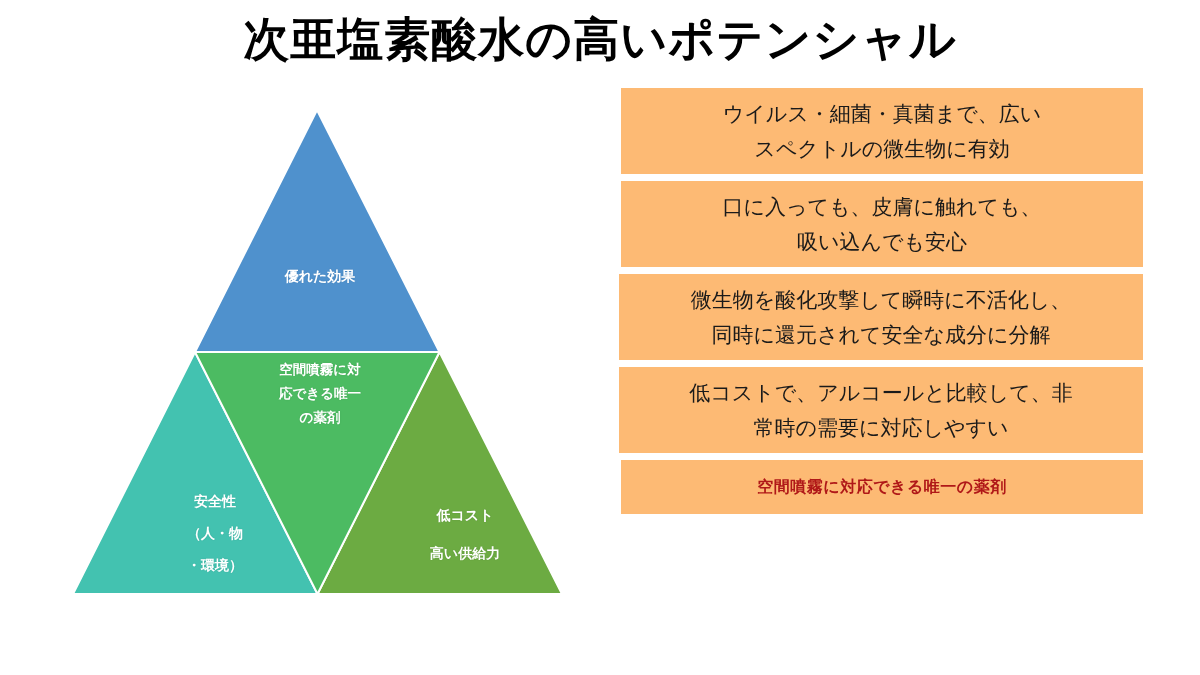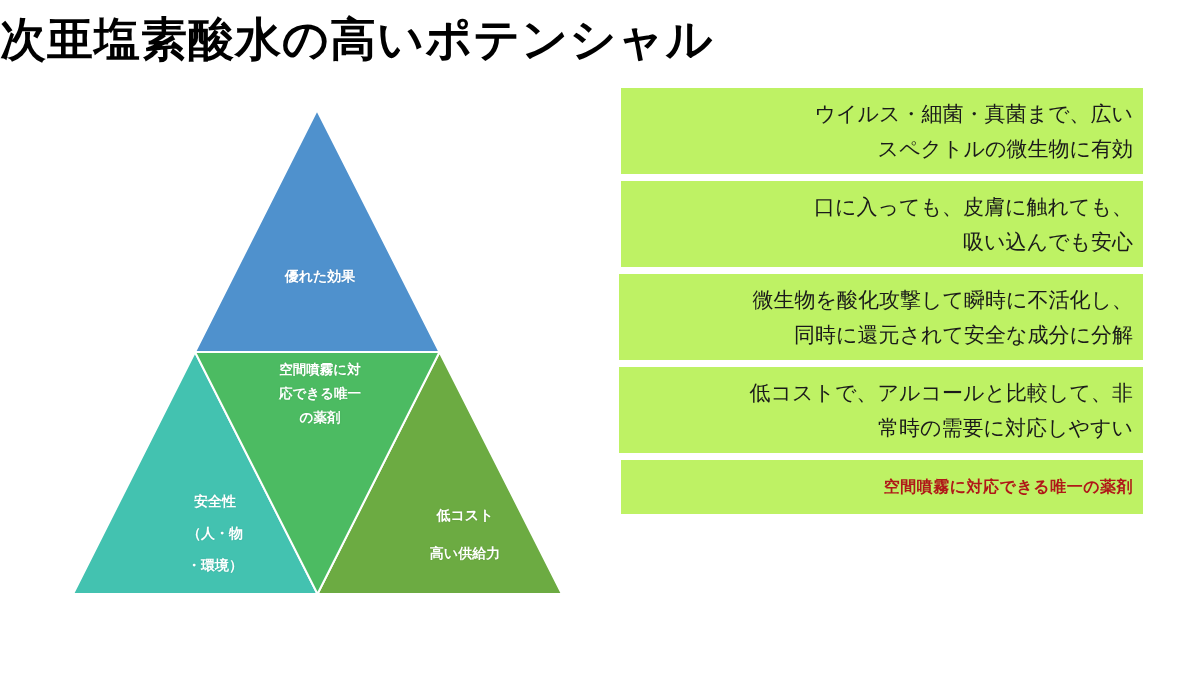--- a/index.html
+++ b/index.html
@@ -17,20 +17,21 @@
     font-family: "Liberation Sans", "DejaVu Sans", sans-serif;
     color: #000000;
   }
 
   
   #slide-title {
     position: absolute;
     left: 0;
     top: 8px;
     width: 1200px;
+    text-align: center;
     font-size: 46px;
     line-height: 62px;
     font-weight: 700;
     letter-spacing: 1px;
     color: #000000;
     white-space: nowrap;
   }
 
   
   #pyramid-figure {
@@ -65,23 +66,23 @@
   #label-right    { left: 340px; top: 401px; width: 130px; line-height: 38px; }
 
   
   #callout-list {
     position: absolute;
     left: 621px;
     top: 88px;
     width: 522px;
   }
   .callout {
-    background: #bef264;
+    background: #fdba74;
     color: #1a1a1a;
-    text-align: right;
+    text-align: center;
     font-size: 21px;
     line-height: 35px;
     padding: 8px 10px;
     margin-bottom: 7px;
     white-space: pre-line;
   }
   .callout.wide {
     margin-left: -2px;
     width: 524px;
   }

